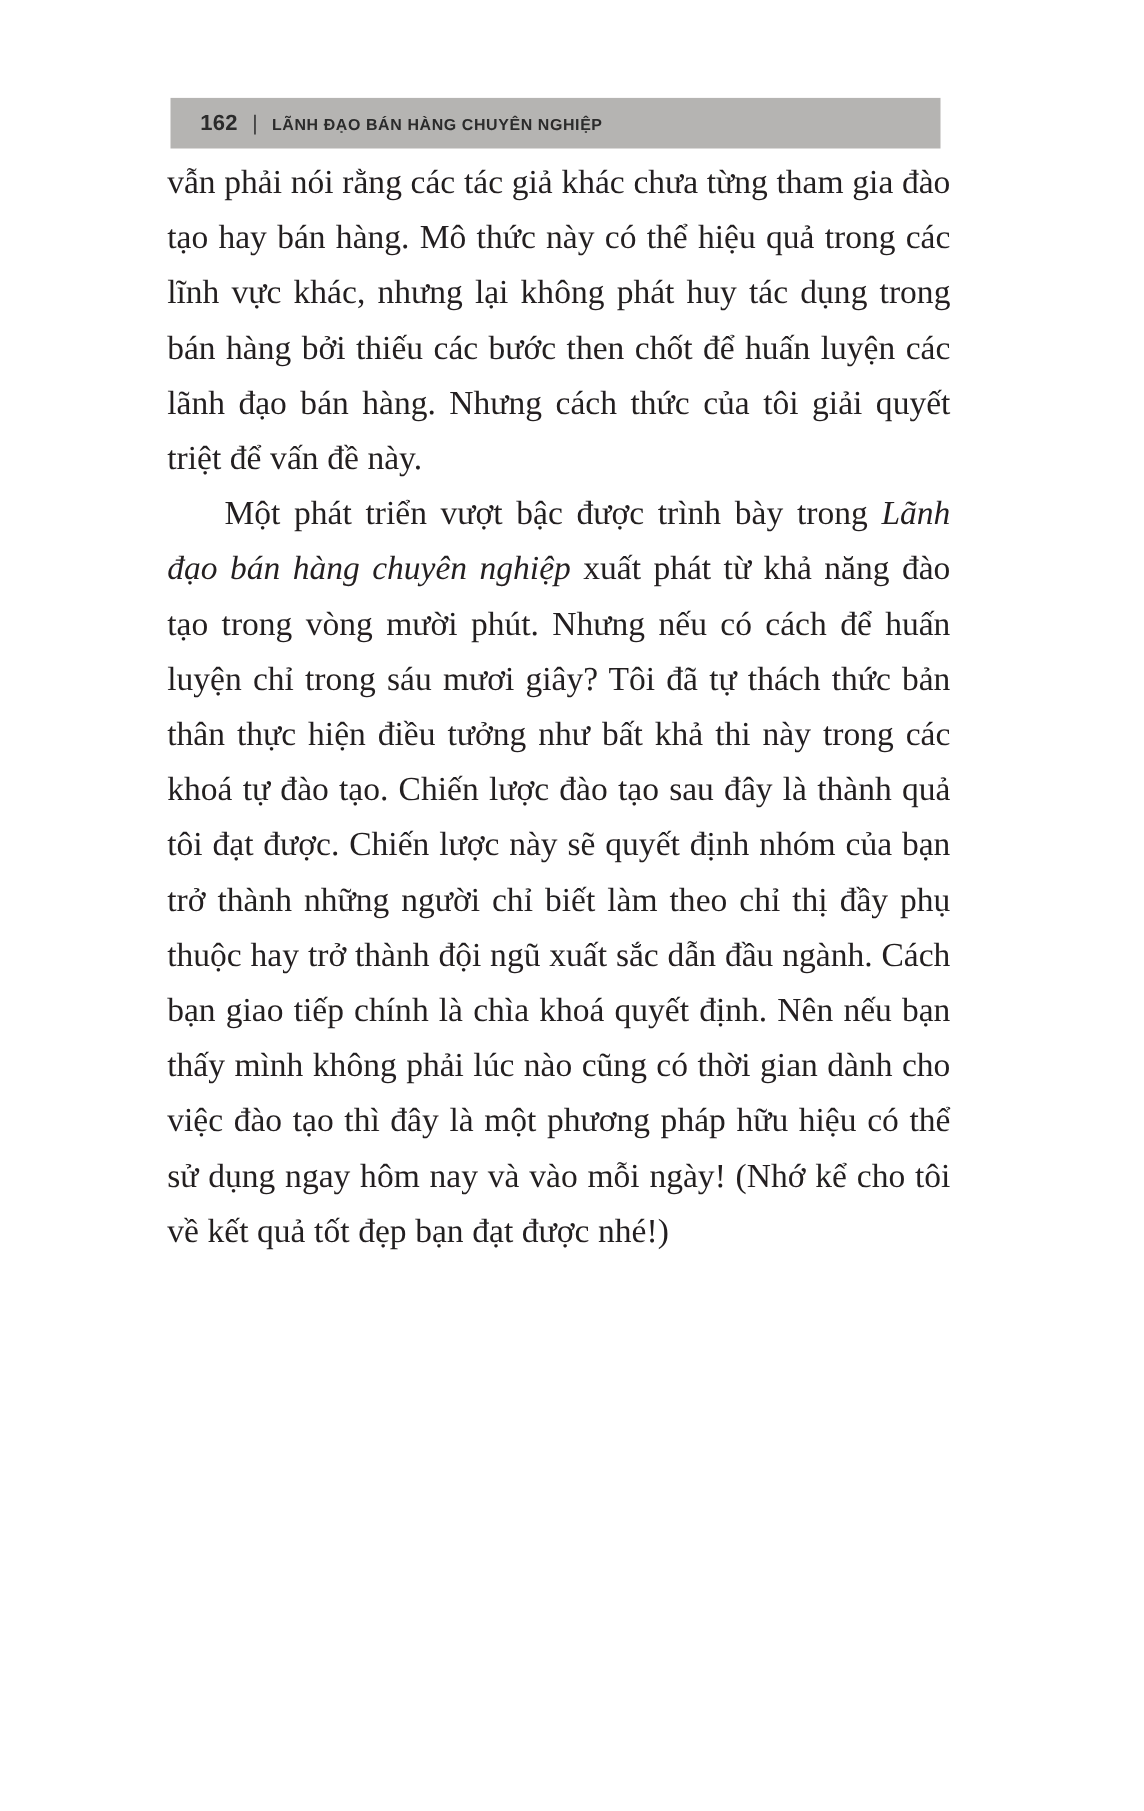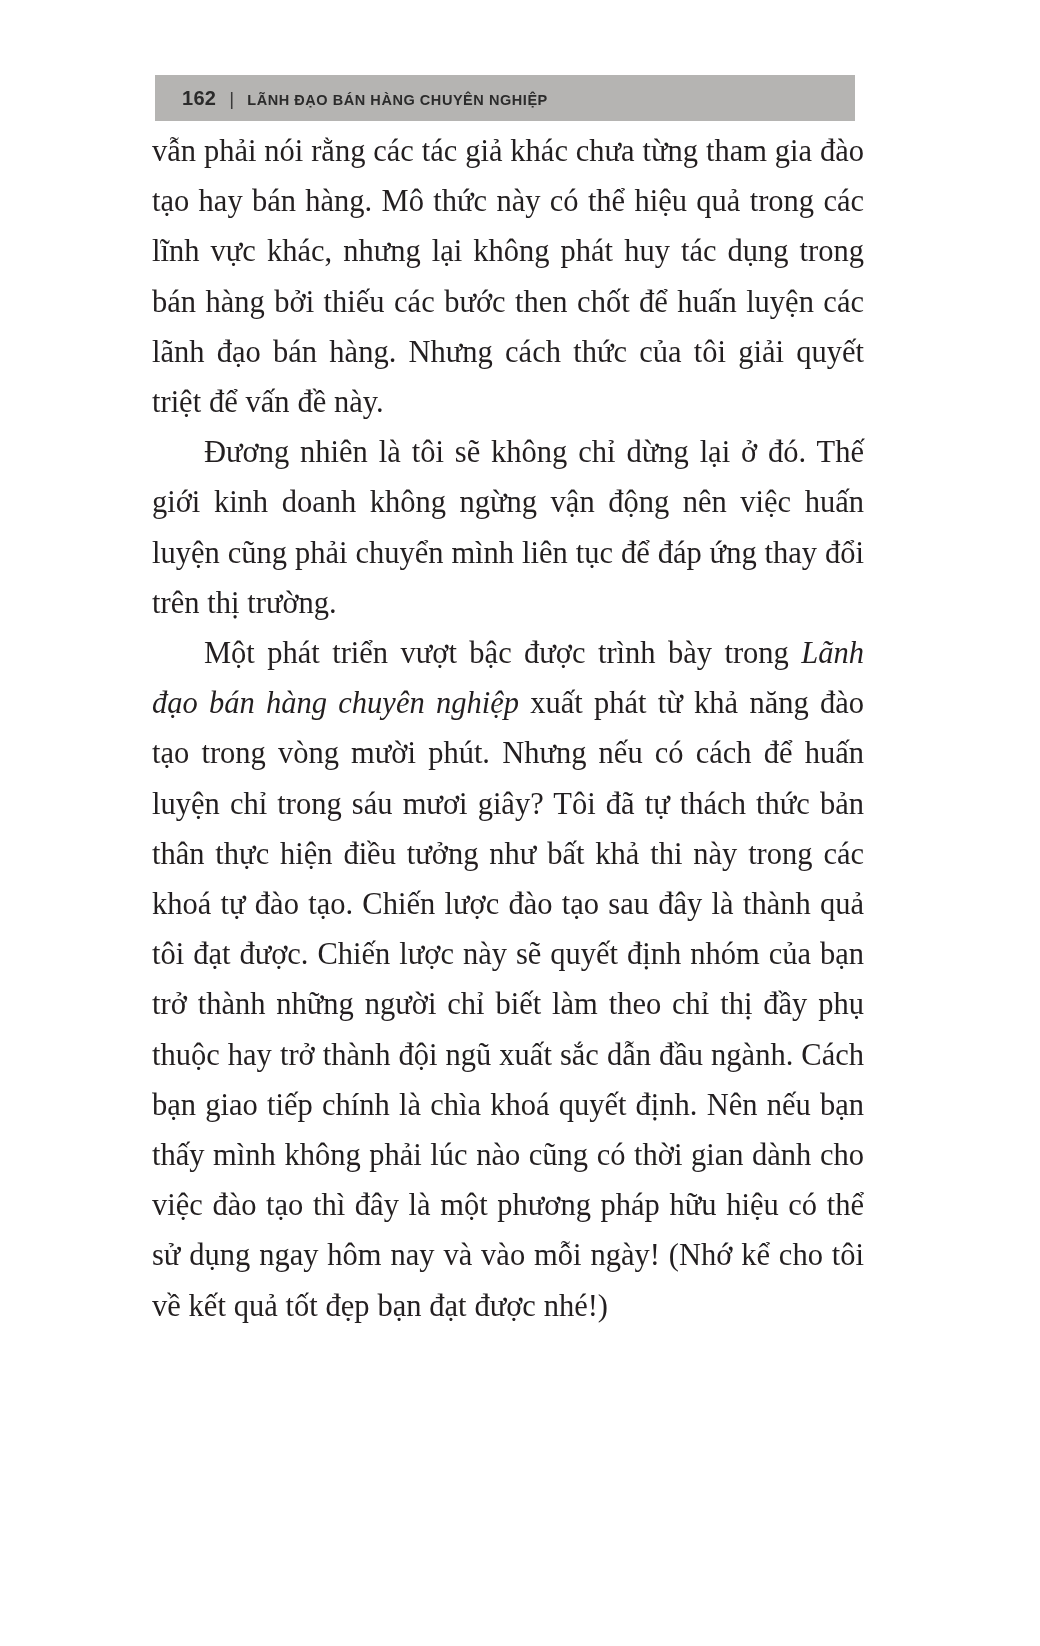--- a/index.html
+++ b/index.html
@@ -13,20 +13,21 @@
     position: relative;
     font-family: "Liberation Serif", serif;
     color: #231f20;
     overflow: hidden;
   }
 
   .page {
     position: absolute;
     inset: 0;
     background: #ffffff;
+    margin-top: 14px;
   }
 
   
   .header-band {
     position: absolute;
     left: 155px;
     top: 75px;
     width: 700px;
     height: 46px;
     background: #b5b4b2;
@@ -96,20 +97,19 @@
       <span class="folio">162</span>
       <span class="folio-sep">|</span>
       <span class="running-title">LÃNH ĐẠO BÁN HÀNG CHUYÊN NGHIỆP</span>
     </div>
   </div>
 
   <div class="body-col">
 
     <p class="para">vẫn phải nói rằng các tác giả khác chưa từng tham gia đào tạo hay bán hàng. Mô thức này có thể hiệu quả trong các lĩnh vực khác, nhưng lại không phát huy tác dụng trong bán hàng bởi thiếu các bước then chốt để huấn luyện các lãnh đạo bán hàng. Nhưng cách thức của tôi giải quyết triệt để vấn đề này.</p>
 
-    <p class="para indent">Đương nhiên là tôi sẽ không chỉ dừng lại ở đó. Thế giới kinh doanh không ngừng vận động nên việc huấn luyện cũng phải chuyển mình liên tục để đáp ứng thay đổi trên thị trường.</p>
 
     <p class="para indent">
       <span>Một phát triển vượt bậc được trình bày trong </span><span class="italic">Lãnh đạo bán hàng chuyên nghiệp</span><span> xuất phát từ khả năng đào tạo trong vòng mười phút. Nhưng nếu có cách để huấn luyện chỉ trong sáu mươi giây? Tôi đã tự thách thức bản thân thực hiện điều tưởng như bất khả thi này trong các khoá tự đào tạo. Chiến lược đào tạo sau đây là thành quả tôi đạt được. Chiến lược này sẽ quyết định nhóm của bạn trở thành những người chỉ biết làm theo chỉ thị đầy phụ thuộc hay trở thành đội ngũ xuất sắc dẫn đầu ngành. Cách bạn giao tiếp chính là chìa khoá quyết định. Nên nếu bạn thấy mình không phải lúc nào cũng có thời gian dành cho việc đào tạo thì đây là một phương pháp hữu hiệu có thể sử dụng ngay hôm nay và vào mỗi ngày! (Nhớ kể cho tôi về kết quả tốt đẹp bạn đạt được nhé!)</span>
     </p>
 
   </div>
 </div>
 
 </body></html>

